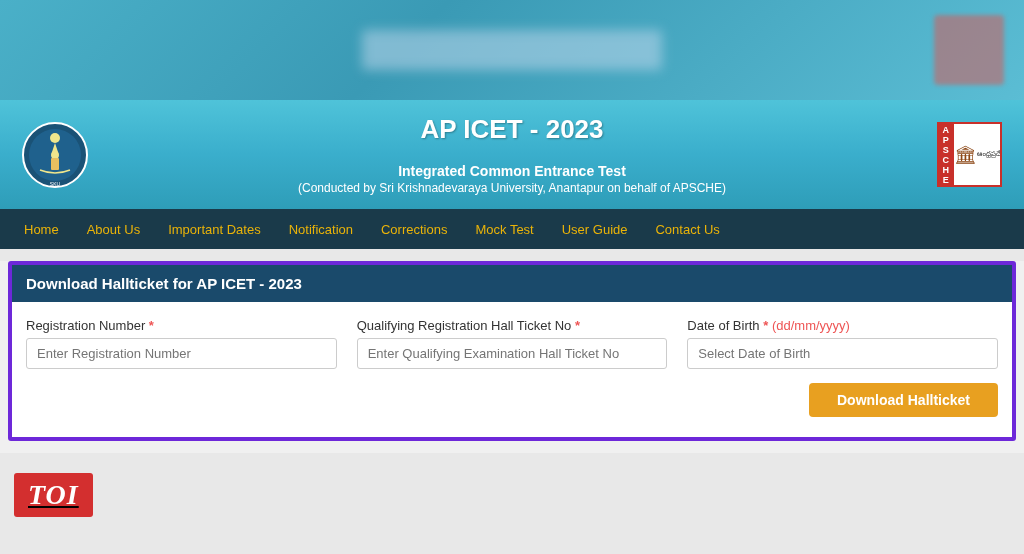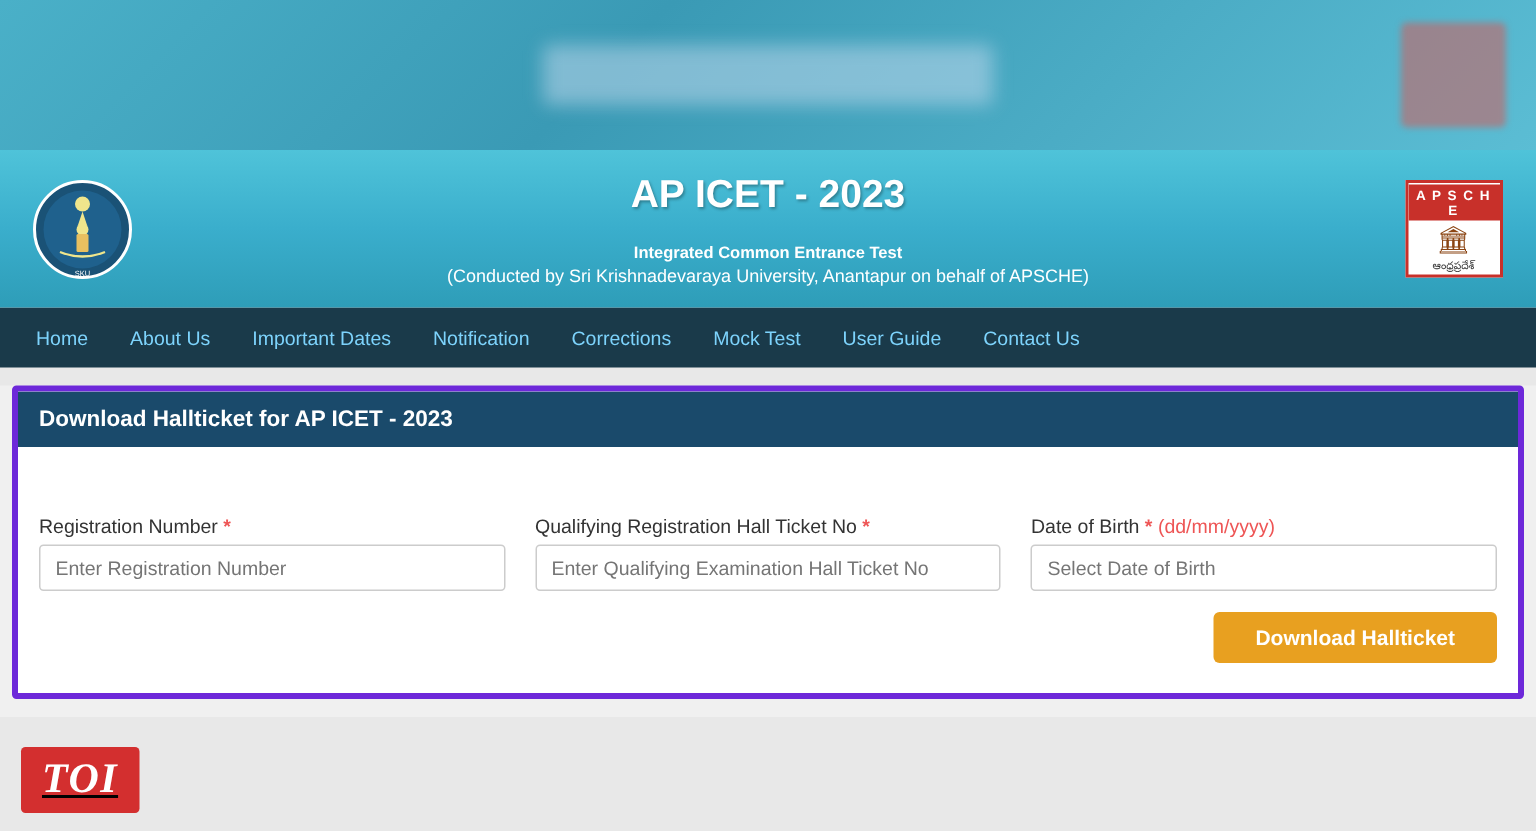--- a/index.html
+++ b/index.html
@@ -55,21 +55,21 @@
       text-align: center;
       flex: 1;
     }
     .header-title {
       font-size: 26px;
       font-weight: bold;
       color: #fff;
       text-shadow: 1px 1px 2px rgba(0,0,0,0.3);
     }
     .header-subtitle {
-      font-size: 11px;
+      font-size: 14px;
       color: #fff;
       font-weight: bold;
       margin-top: 18px;
     }
     .header-subtext {
       font-size: 12px;
       color: #fff;
       margin-top: 2px;
     }
     .header-logo-right {
@@ -87,21 +87,21 @@
       background: #fff;
       display: flex;
       align-items: center;
       justify-content: center;
       font-size: 10px;
       text-align: center;
       overflow: hidden;
     }
     .apsche-inner {
       display: flex;
-      flex-direction: column;
+      flex-direction: row;
       align-items: center;
       width: 100%;
     }
     .apsche-letters {
       display: flex;
       flex-direction: column;
       align-items: center;
       background: #c8302a;
       color: white;
       font-size: 9px;
@@ -123,21 +123,21 @@
 
     
     .navbar {
       background: #1a3a4a;
       display: flex;
       align-items: center;
       padding: 0 10px;
       height: 40px;
     }
     .nav-item {
-      color: #7dd3fc;
+      color: #eab308;
       font-size: 13px;
       padding: 0 14px;
       height: 40px;
       display: flex;
       align-items: center;
       cursor: pointer;
       white-space: nowrap;
     }
 
     
@@ -171,21 +171,20 @@
       margin-bottom: 14px;
     }
     .form-group {
       flex: 1;
     }
     .form-label {
       font-size: 13px;
       color: #333;
       margin-bottom: 5px;
       display: block;
-      margin-top: 29px;
     }
     .form-label .required {
       color: #e55;
       font-weight: bold;
     }
     .form-label .dob-hint {
       color: #e55;
     }
     .form-input {
       width: 100%;

